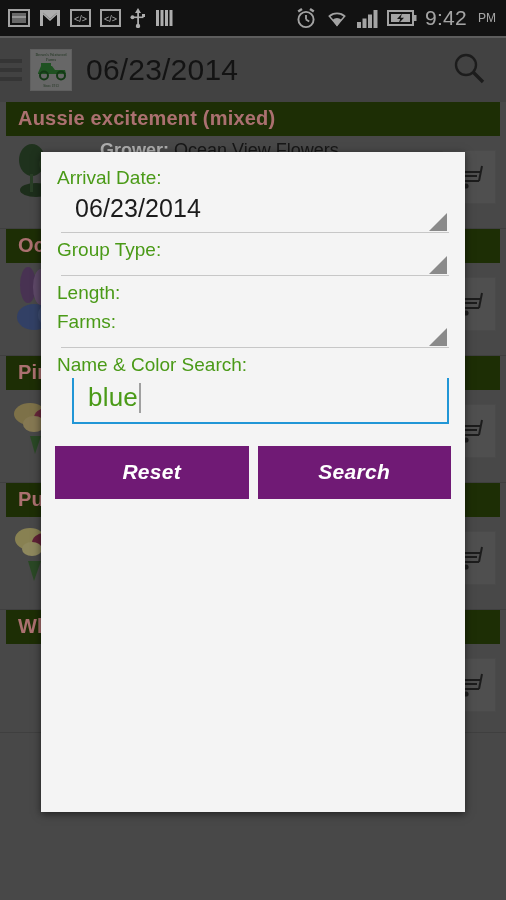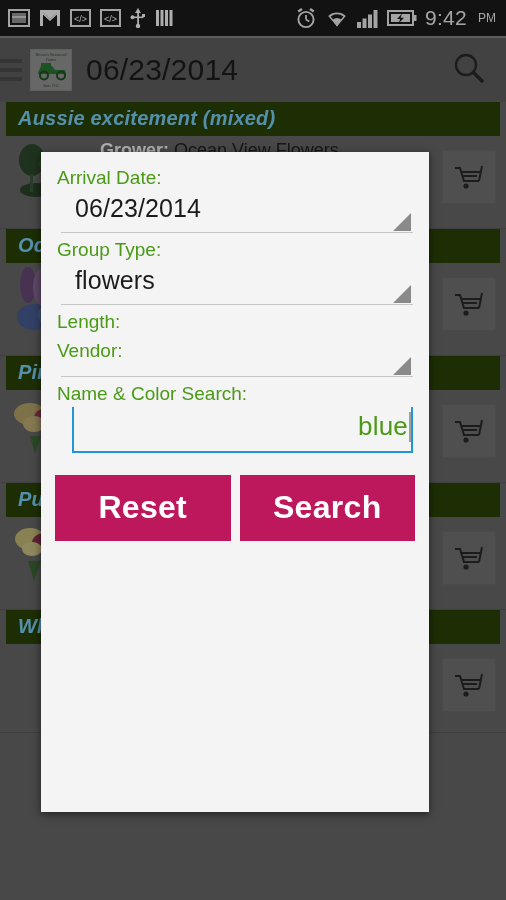--- a/index.html
+++ b/index.html
@@ -55,26 +55,25 @@
   .logo-car { position: absolute; top: 9px; left: 4px; }
   .appbar-title {
     margin-left: 14px; font-size: 30px; color: #1d1d1d;
     font-family: "Liberation Sans", sans-serif; letter-spacing: .2px;
   }
   .search-btn { margin-left: auto; margin-right: 20px; }
 
   
   .list { position: absolute; top: 102px; left: 0; width: 506px; bottom: 0; }
   .grp-header {
-    background: #2b4408; color: #7dd3fc;
+    background: #2b4408; color: #fca5a5;
     font-size: 20px; font-weight: bold;
     padding: 5px 0 6px 12px;
     margin: 0 6px;
     letter-spacing: .2px;
-    font-style: italic;
   }
   .row {
     position: relative; display: flex;
     border-bottom: 1px solid #5e5e5e;
     min-height: 86px; background: #6a6a6a;
   }
   .thumb {
     width: 74px; min-height: 84px; margin: 2px 0 2px 8px;
     background: #6a6a6a; position: relative; overflow: hidden;
   }
@@ -91,21 +90,21 @@
 
   
   .scrim {
     position: absolute; inset: 0; background: rgba(0,0,0,0.32);
     pointer-events: none;
   }
 
   
   .dialog {
     position: absolute; left: 41px; top: 152px;
-    width: 388px; height: 660px;
+    width: 424px; height: 660px;
     background: #f4f4f4;
     box-shadow: 0 2px 8px rgba(0,0,0,.55);
     padding: 12px 14px 0 14px;
   }
   .fld { margin-bottom: 3px; }
   .flabel {
     color: #4a9a17; font-size: 19px; padding: 3px 0 1px 2px;
     font-family: "Liberation Sans", sans-serif;
   }
   .spinner {
@@ -120,37 +119,37 @@
     border-bottom: 18px solid #8a8a8a;
   }
   .textfield {
     position: relative; margin: 1px 2px 0 17px;
     padding: 4px 0 18px 14px;
     border-bottom: 2px solid #2196d6;
     border-left: 2px solid #2196d6;
     border-right: 2px solid #2196d6;
     border-top: none;
     height: 46px;
-    text-align: right;
   }
   .textfield .tf-val {
     font-size: 26px; color: #4a9a17; letter-spacing: .2px;
     display: inline-block;
   }
   .caret {
     display: inline-block; width: 2px; height: 30px; background: #a0a0a0;
     vertical-align: -7px; margin-left: 1px;
   }
   .btnrow { display: flex; gap: 9px; margin: 22px 0 0 0; }
   .btn {
-    flex: 1; background: #be185d; color: #ffffff;
-    font-size: 32px; font-weight: bold;
+    flex: 1; background: #701a75; color: #ffffff;
+    font-size: 21px; font-weight: bold;
     text-align: center; padding: 14px 0 15px 0;
     border: none; font-family: "Liberation Sans", sans-serif;
     letter-spacing: .3px;
+    font-style: italic;
   }
 </style>
 </head>
 <body>
 
 <div id="root">
 
   <div class="statusbar">
     <div class="sb-left">
       <svg class="sb-ico" width="22" height="18" viewBox="0 0 22 18">
@@ -388,32 +387,31 @@
       <div class="flabel">Arrival Date:</div>
       <div class="spinner">
         <span class="spinner-val">06/23/2014</span>
         <span class="spin-tri"></span>
       </div>
     </div>
 
     <div class="fld">
       <div class="flabel">Group Type:</div>
       <div class="spinner">
-        <span class="spinner-val">flowers</span>
         <span class="spin-tri"></span>
       </div>
     </div>
 
 
     <div class="fld">
       <div class="flabel">Length:</div>
     </div>
 
     <div class="fld">
-      <div class="flabel">Vendor:</div>
+      <div class="flabel">Farms:</div>
       <div class="spinner">
         <span class="spin-tri"></span>
       </div>
     </div>
 
     <div class="fld">
       <div class="flabel">Name &amp; Color Search:</div>
       <div class="textfield">
         <span class="tf-val">blue</span><span class="caret"></span>
       </div>

